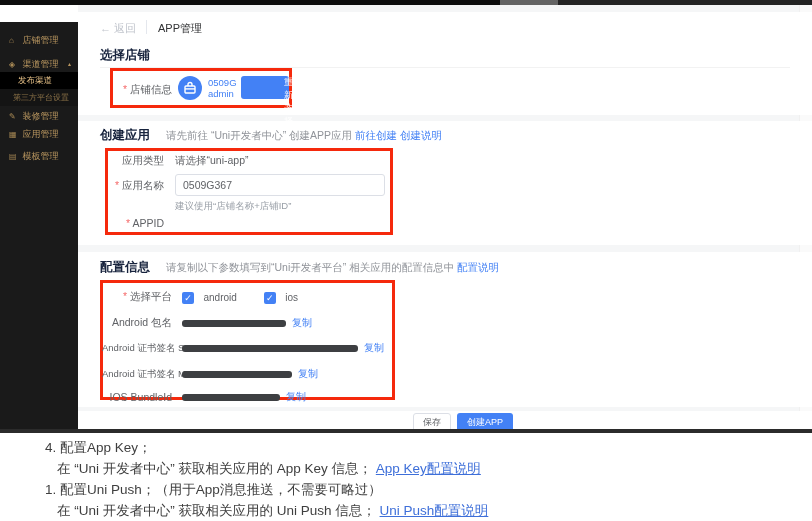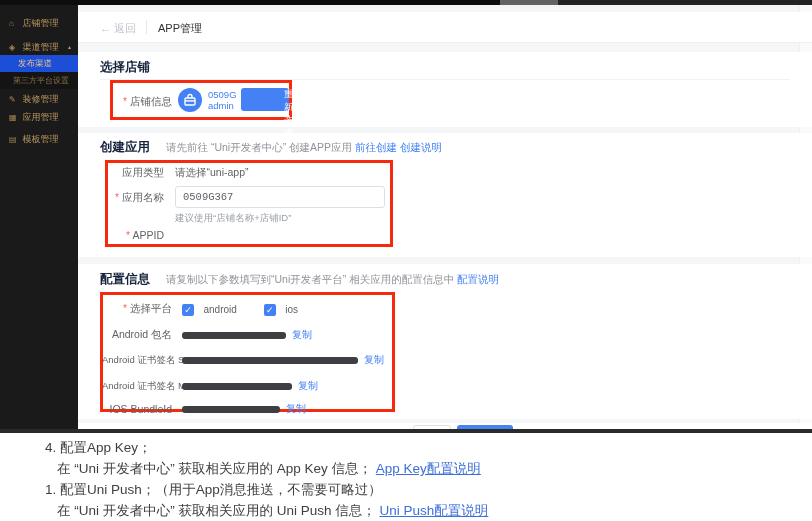--- a/index.html
+++ b/index.html
@@ -6,40 +6,40 @@
   html,body { background:#fff; }
   body { font-family:"Liberation Sans","DejaVu Sans",sans-serif; }
   .screen { position:relative; width:812px; height:521px; overflow:hidden; background:#fff; }
 
   
   .topstrip { position:absolute; left:0; top:0; width:812px; height:5px; background:#0d0d0d; }
   .topstrip .seg-a { position:absolute; left:500px; top:0; width:58px; height:5px; background:#636363; }
   .topstrip .seg-b { position:absolute; left:558px; top:0; width:254px; height:5px; background:#232323; }
 
   
-  .sidebar { position:absolute; left:0; top:5px; width:78px; height:428px; background:#1a1a1a; }
+  .sidebar { position:absolute; left:0; top:22px; width:78px; height:428px; background:#1a1a1a; }
   .side-item { position:absolute; left:0; width:78px; height:18px; line-height:18px; font-size:9px;
                color:#b9965f; padding-left:9px; white-space:nowrap; cursor:pointer; }
   .side-item .glyph { display:inline-block; width:11px; font-size:8px; color:#a98a55; }
   .side-item.parent .arrow { position:absolute; right:7px; top:0; font-size:6px; color:#b9965f; }
   .side-sub { position:absolute; left:0; width:78px; height:17px; line-height:17px; font-size:8.5px;
               color:#8d7348; padding-left:18px; white-space:nowrap; cursor:pointer; background:#141414; }
-  .side-sub.active { color:#e8c288; background:#1d4ed8; }
+  .side-sub.active { color:#e8c288; background:#000000; }
   .side-sub.small { font-size:8px; padding-left:13px; }
 
   
   .main { position:absolute; left:78px; top:5px; width:734px; height:428px; background:#f5f6f7; }
   .scroll-track { position:absolute; right:0; top:0; width:13px; height:428px; background:#fafafa; border-left:1px solid #f0f0f0; }
 
   .breadcrumb { position:absolute; left:0; top:0; width:734px; height:31px; background:#fff; border-bottom:1px solid #f0f0f0;margin-top:7px; }
   .breadcrumb .back { position:absolute; left:22px; top:9px; font-size:11px; color:#c0c4cc; cursor:pointer; }
   .breadcrumb .sep { position:absolute; left:68px; top:8px; width:1px; height:14px; background:#e4e7ed; }
   .breadcrumb .title { position:absolute; left:80px; top:9px; font-size:11px; color:#303133; }
 
-  .card { position:absolute; left:0; width:734px; background:#fff;margin-top:12px; }
+  .card { position:absolute; left:0; width:734px; background:#fff; }
   .card1 { top:35px; height:75px; }
   .card2 { top:116px; height:124px; }
   .card3 { top:247px; height:155px; }
   .actionbar { top:406px; height:23px; }
 
   .sec-title { position:absolute; left:22px; font-size:12.5px; font-weight:bold; color:#17233d; }
   .sec-hint { position:absolute; font-size:10.5px; color:#909399; white-space:nowrap; }
   .blue-link { color:#4381f5; cursor:pointer; text-decoration:none; }
   .card1 .divider { position:absolute; left:22px; right:22px; top:27px; height:1px; background:#f2f2f2; }
 
@@ -169,21 +169,21 @@
         <a class="blue-link">前往创建</a>
         <a class="blue-link">创建说明</a>
       </div>
       <div class="redbox redbox2"></div>
       <div class="frow-label" style="left:20px; top:33px">应用类型</div>
       <div class="ftext" style="left:97px; top:33px">请选择“uni-app”</div>
       <div class="frow-label" style="left:20px; top:58px">
         <span class="req">*</span>
         <span>应用名称</span>
       </div>
-      <input class="finput" style="left: 97px; top: 53px; font-family: Liberation Mono, monospace;" value="0509G367">
+      <input class="finput" style="left: 97px; top: 53px;" value="0509G367">
       <div class="ftip" style="left:97px; top:79px">建议使用“店铺名称+店铺ID”</div>
       <div class="frow-label" style="left:20px; top:96px">
         <span class="req">*</span>
         <span>APPID</span>
       </div>
     </div>
 
     <div class="card card3">
       <div class="sec-title" style="top:7px">配置信息</div>
       <div class="sec-hint" style="left:88px; top:9px">

